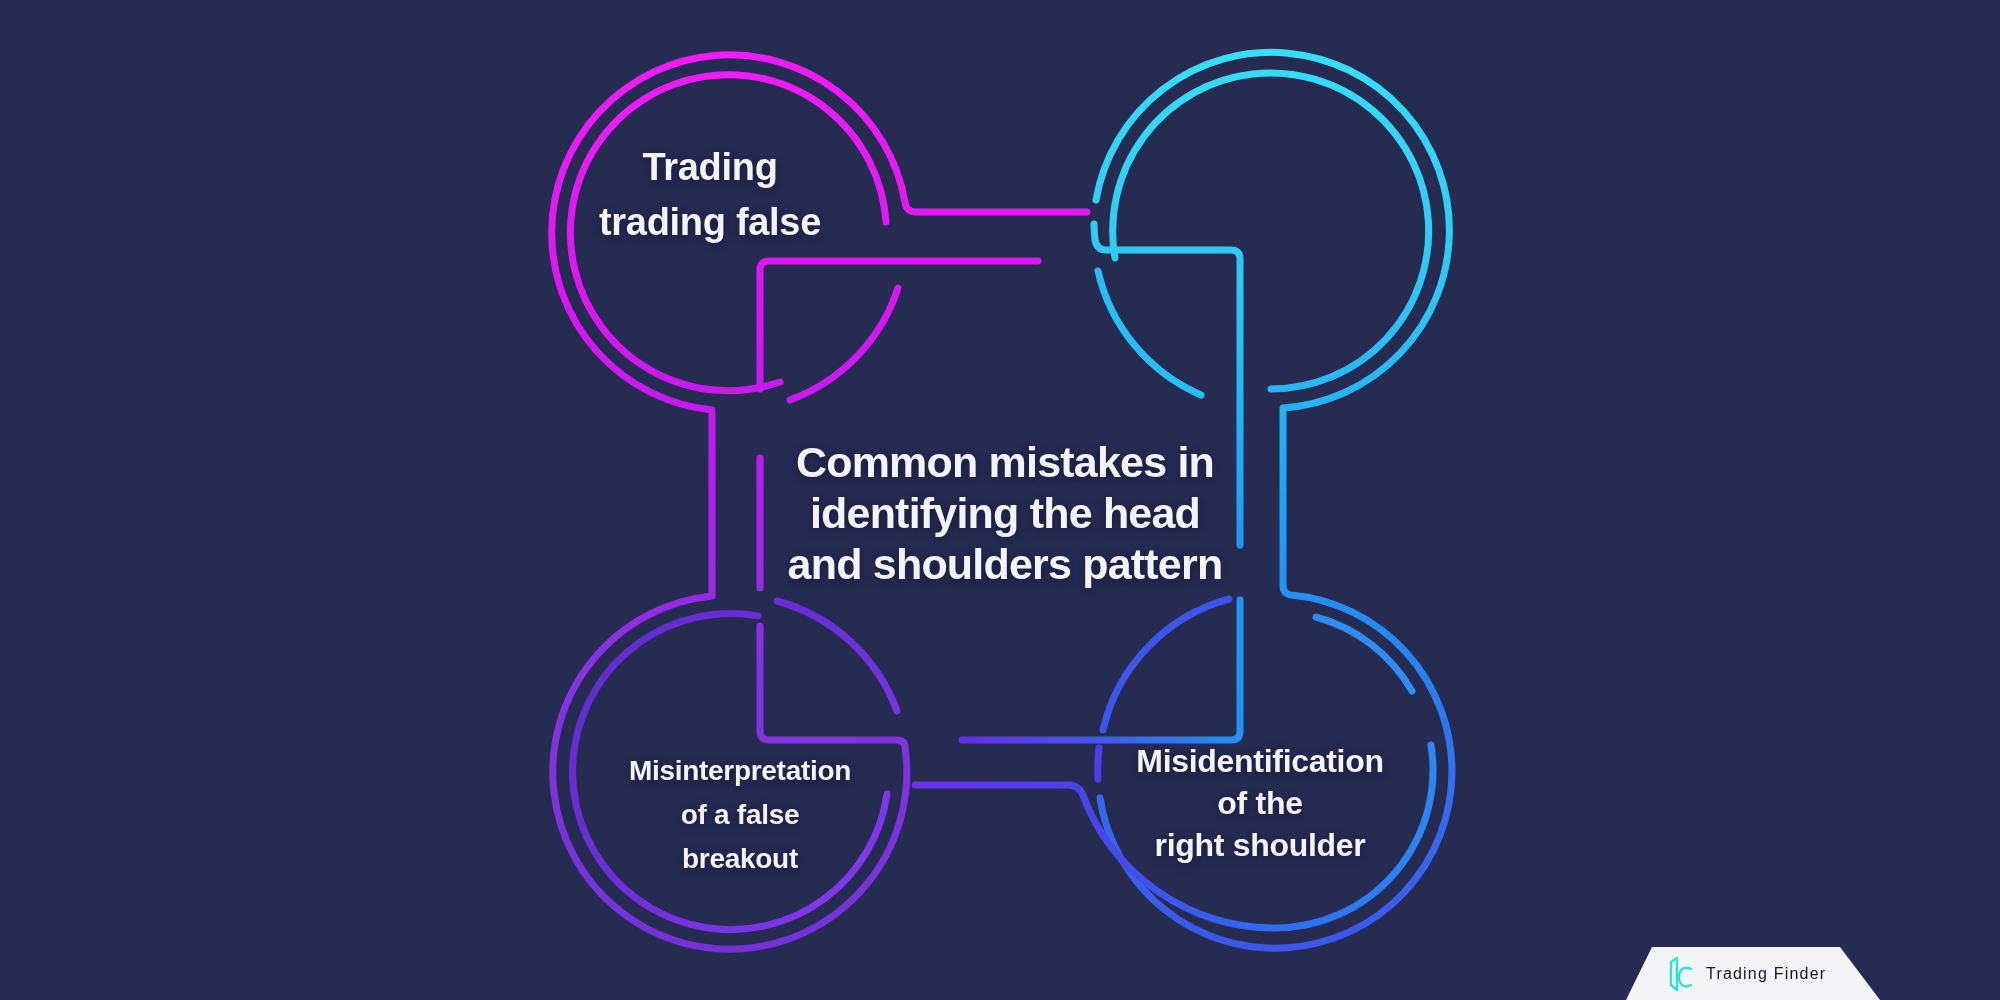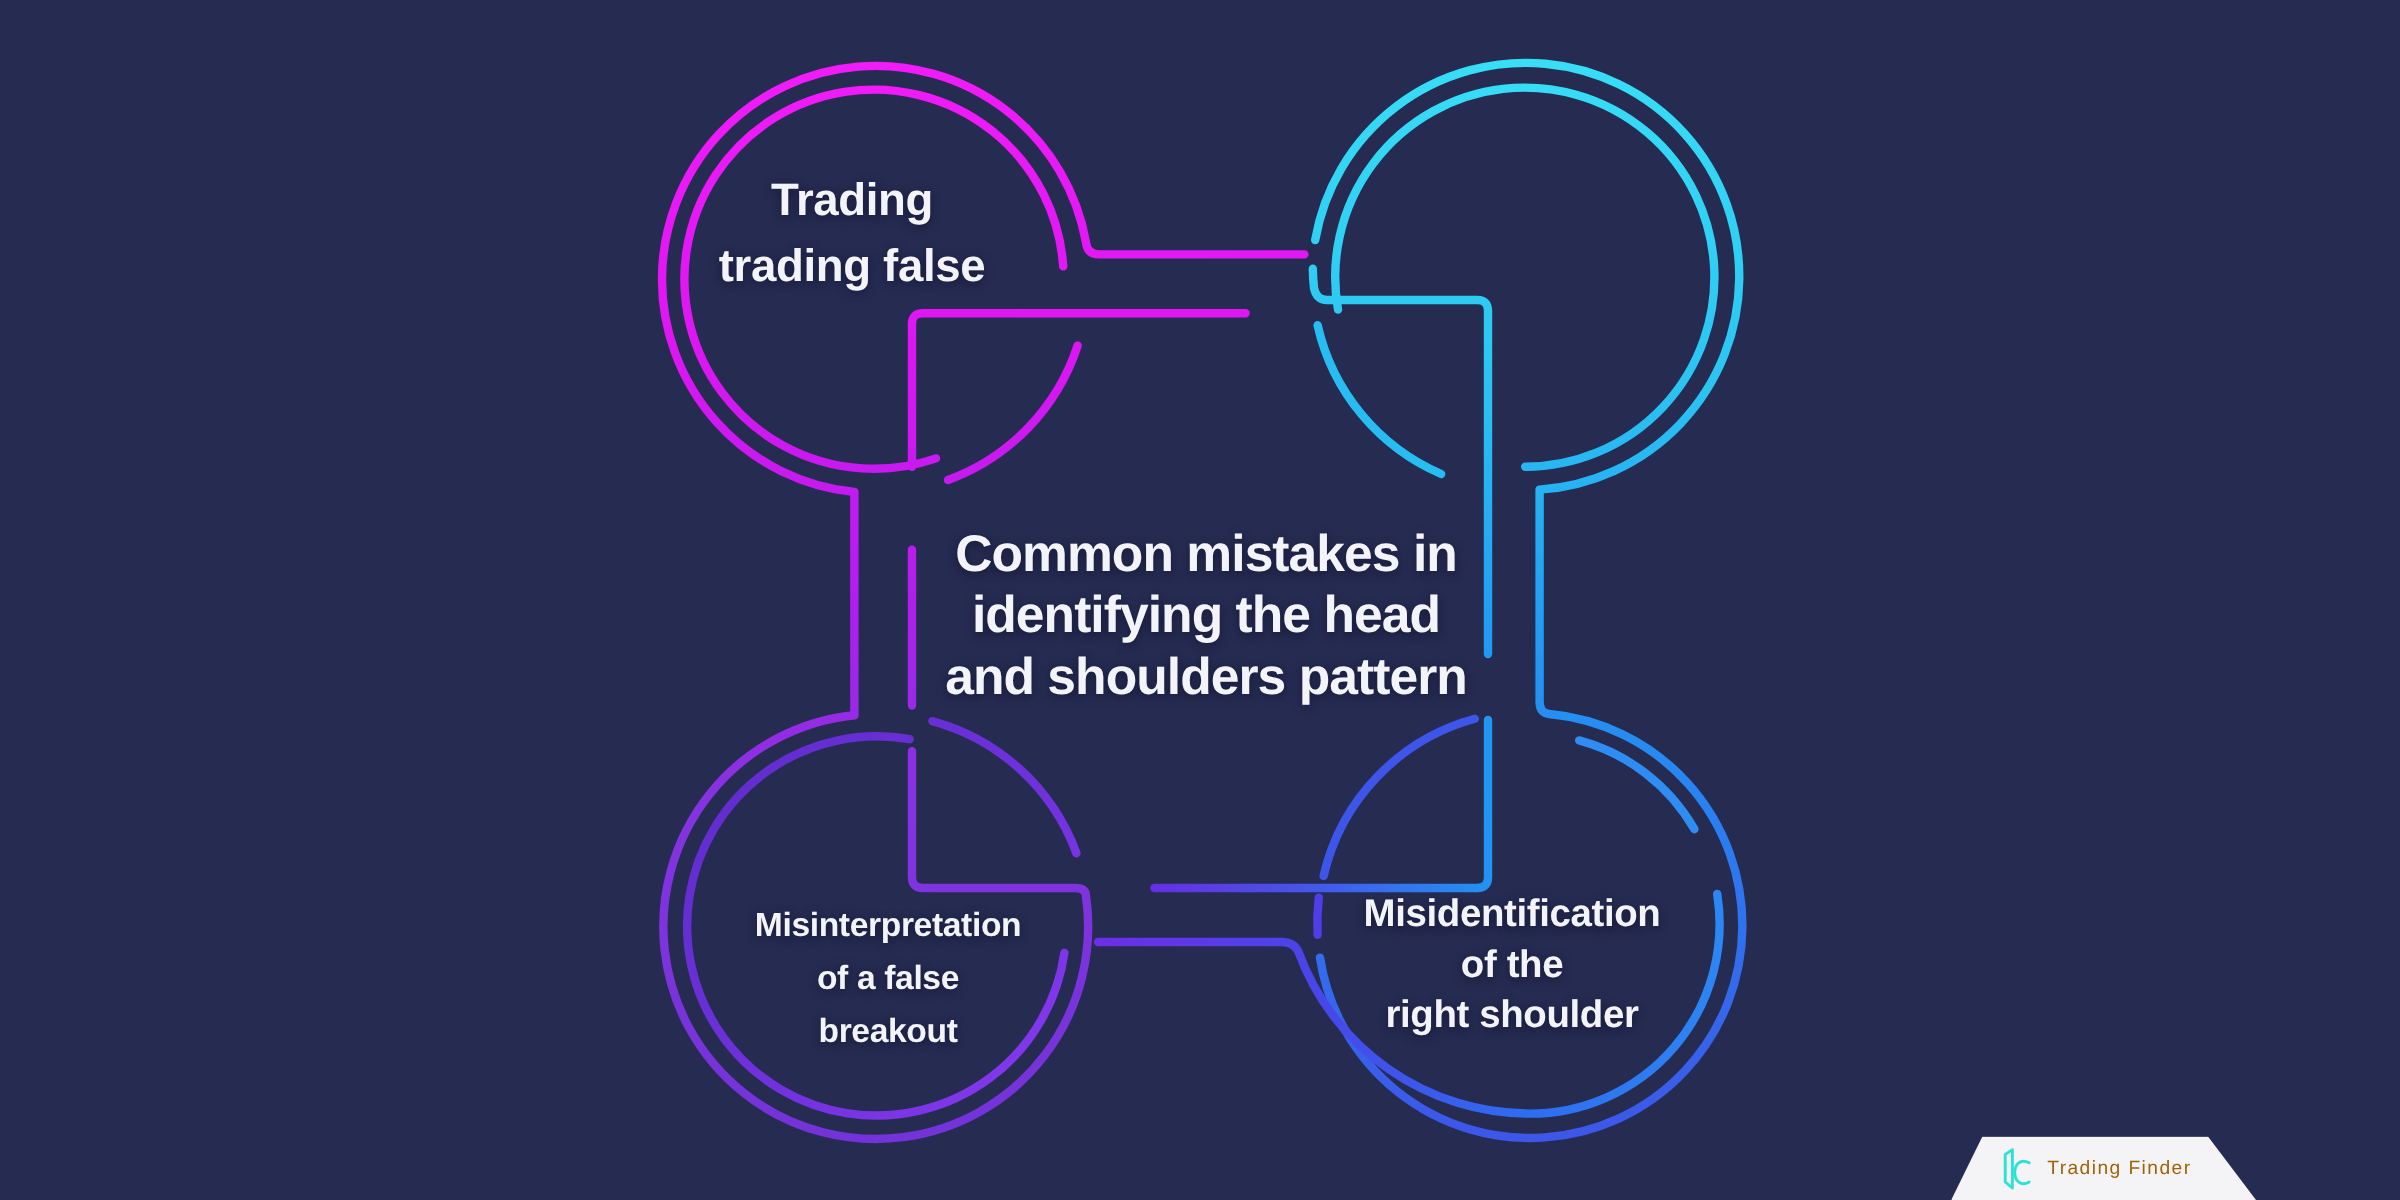--- a/index.html
+++ b/index.html
@@ -21,21 +21,21 @@
   .lbl-br{left:1260px;top:740px;font-size:32px;line-height:42px;letter-spacing:-0.3px;}
   .lbl-center{left:1005px;top:420px;font-size:43px;line-height:51px;letter-spacing:-0.8px;margin-top:17px;}
   .badge{
     position:absolute;left:1626px;top:947px;width:254px;height:53px;
     background:#F4F4F6;
     clip-path:polygon(26px 0, 214px 0, 254px 53px, 0 53px);
     display:flex;align-items:center;
   }
   .badge .logo-ic{margin-left:40px;flex:0 0 auto;display:block;}
   .badge .logo-tx{
-    margin-left:10px;color:#a16207;font-size:16px;font-weight:400;
+    margin-left:10px;color:#0f172a;font-size:16px;font-weight:400;
     letter-spacing:1.2px;
   }
 </style>
 </head>
 <body>
 
 <div class="stage">
 
   <svg class="maze" width="2000" height="1000" viewBox="0 0 2000 1000" fill="none">
     <defs>

